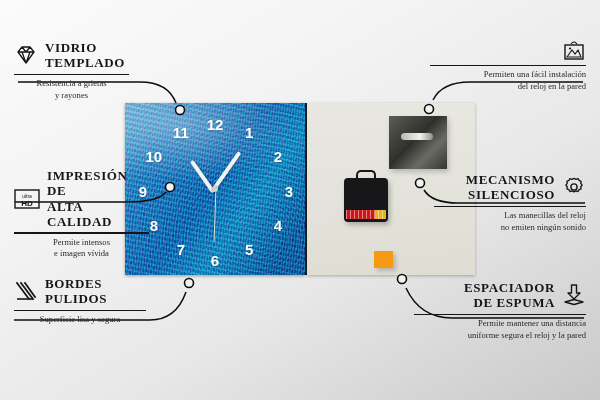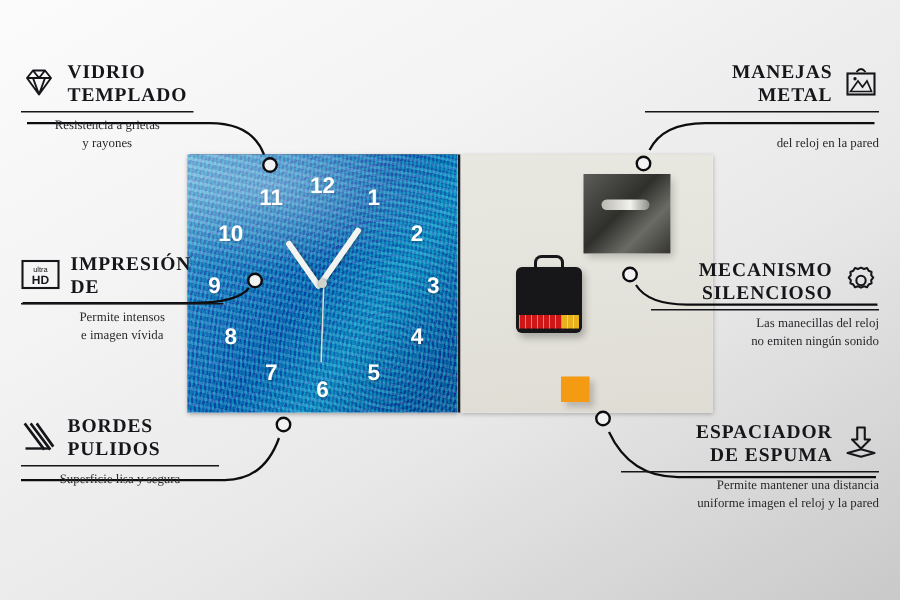--- a/index.html
+++ b/index.html
@@ -155,21 +155,21 @@
   <div class="callout left" style="left:14px; top:168px; width:135px;">
     <div class="co-head">
       <span class="ico" style="width:26px;">
         <svg viewBox="0 0 26 22">
           <rect x="1" y="2" width="24" height="18" fill="none" stroke="currentColor" stroke-width="1.4"></rect>
           <text x="13" y="9.5" font-family="Liberation Sans, sans-serif" font-size="5" text-anchor="middle" fill="currentColor">ultra</text>
           <text x="13" y="17.5" font-family="Liberation Sans, sans-serif" font-size="8" font-weight="bold" text-anchor="middle" fill="currentColor">HD</text>
         </svg>
       </span>
       <span class="co-title">
-        <span>IMPRESIÓN DE</span><br>
+        <span>IMPRESIÓN DE</span><br><span>ALTA CALIDAD</span>
       </span>
     </div>
     <div class="co-rule"></div>
     <div class="co-desc">
       <span>Permite intensos</span><br><span>e imagen vívida</span>
     </div>
   </div>
 
   <div class="callout left" style="left:14px; top:276px; width:132px;">
     <div class="co-head">
@@ -188,35 +188,32 @@
       </span>
     </div>
     <div class="co-rule"></div>
     <div class="co-desc">
       <span>Superficie lisa y segura</span>
     </div>
   </div>
 
   <div class="callout right" style="right:14px; top:40px; width:156px;">
     <div class="co-head">
-      <span class="co-title">
-        <span>MANEJAS</span><br><span>METAL</span>
-      </span>
       <span class="ico">
         <svg viewBox="0 0 24 22">
           <path d="M9 4 Q12 0 15 4" fill="none" stroke="currentColor" stroke-width="1.2"></path>
           <rect x="3" y="5" width="18" height="14" fill="none" stroke="currentColor" stroke-width="1.4"></rect>
           <path d="M5 17 L10 10 L13 14 L16 10 L19 17 Z" fill="none" stroke="currentColor" stroke-width="1.1"></path>
           <circle cx="8" cy="8.5" r="1.1" fill="currentColor"></circle>
           </svg>
       </span>
     </div>
     <div class="co-rule"></div>
     <div class="co-desc">
-      <br><span>del reloj en la pared</span>
+      <span>Permiten una fácil instalación</span><br><span>del reloj en la pared</span>
     </div>
   </div>
 
   <div class="callout right" style="right:14px; top:172px; width:152px;">
     <div class="co-head">
       <span class="co-title">
         <span>MECANISMO</span><br><span>SILENCIOSO</span>
       </span>
       <span class="ico">
         <svg viewBox="0 0 24 24">
@@ -238,17 +235,17 @@
       </span>
       <span class="ico">
         <svg viewBox="0 0 24 22">
           <path d="M9.5 1 H14.5 V9 H18 L12 15 L6 9 H9.5 Z" fill="none" stroke="currentColor" stroke-width="1.4" stroke-linejoin="round"></path>
           <path d="M12 15.5 L21 18 L12 20.5 L3 18 Z" fill="none" stroke="currentColor" stroke-width="1.4" stroke-linejoin="round"></path>
           </svg>
       </span>
     </div>
     <div class="co-rule"></div>
     <div class="co-desc">
-      <span>Permite mantener una distancia</span><br><span>uniforme imagen el reloj y la pared</span>
+      <span>Permite mantener una distancia</span><br><span>uniforme segura el reloj y la pared</span>
     </div>
   </div>
 
 </div>
 
 </body></html>

